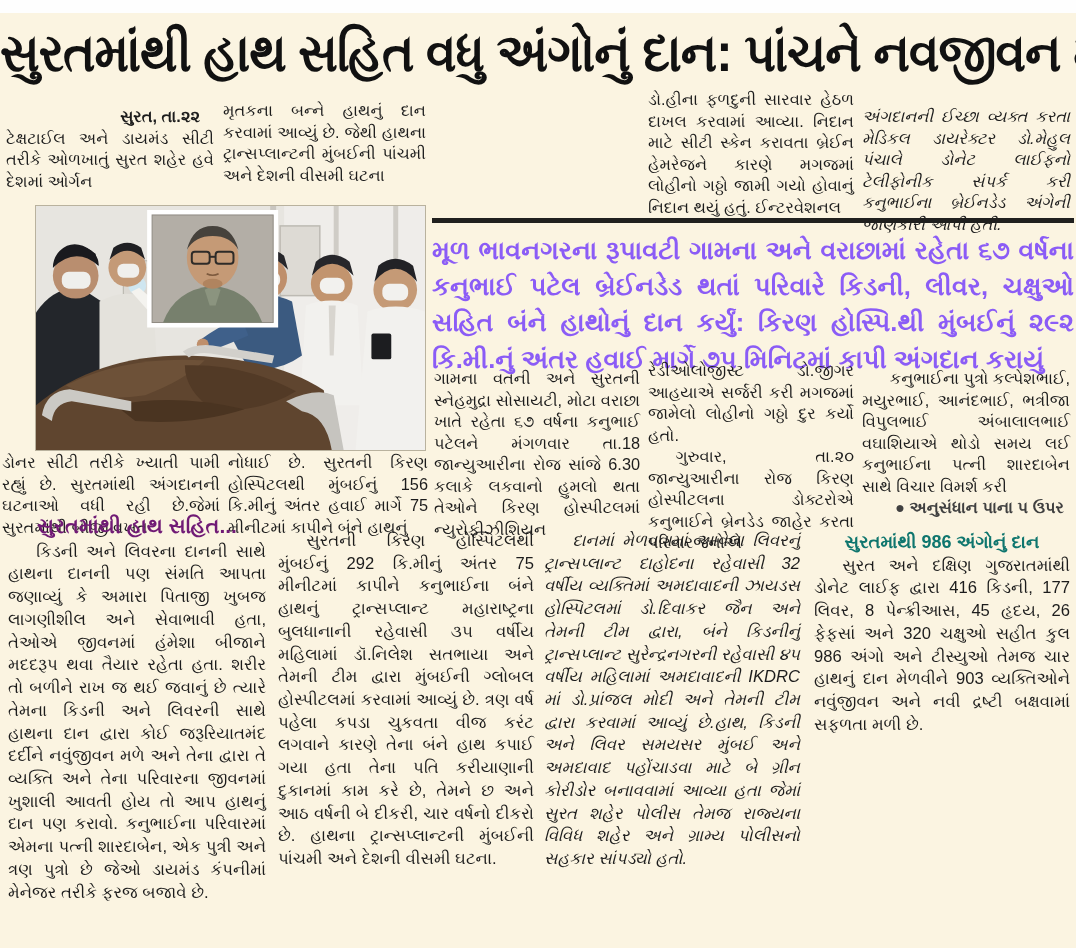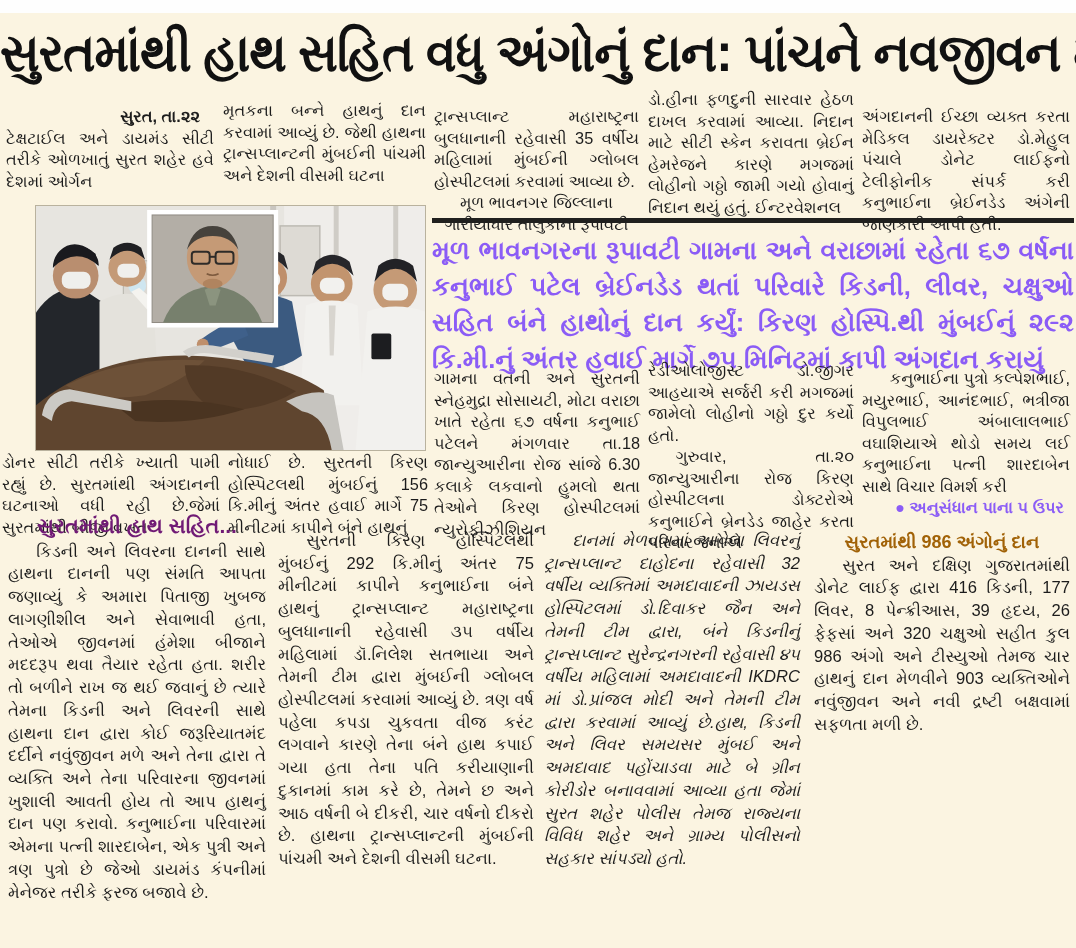--- a/index.html
+++ b/index.html
@@ -26,28 +26,28 @@
     border:1px solid #b9b29e;background:#e9e7e3;box-sizing:border-box;
   }
   .photo svg{display:block;width:100%;height:100%;}
   .subhead{
     position:absolute;left:432px;top:218px;width:642px;
     border-top:5px solid #20201e;padding-top:9px;
     font-size:25.5px;font-weight:bold;color:#8b5cf6;
     text-align:justify;line-height:1.42;
   }
   .continuation{
-    font-weight:bold;color:#8b5cf6;text-align:right;padding-right:6px;
+    font-weight:bold;color:#404040;text-align:right;padding-right:6px;
   }
   .section-head{
     font-weight:bold;font-size:21px;text-align:center;color:#701a75;
     margin:0 0 4px 0;
   }
   .sub-section-head{
-    font-weight:600;font-size:18px;text-align:center;color:#a16207;
+    font-weight:600;font-size:18px;text-align:center;color:#0f766e;
     margin:0 0 3px 0;
   }
   .indent{text-indent:1.7em;}
   .bottom-col{font-size:16.6px;line-height:1.37;}
 </style>
 </head>
 <body>
 
 <div class="page">
 
@@ -57,30 +57,26 @@
 
   <div class="col" style="left:6px;top:106px;width:208px;">
     <p class="dateline">સુરત, તા.૨૨</p>
     <p>ટેક્ષટાઈલ અને ડાયમંડ સીટી તરીકે ઓળખાતું સુરત શહેર હવે દેશમાં ઓર્ગન</p>
   </div>
 
   <div class="col" style="left:223px;top:100px;width:203px;">
     <p>મૃતકના બન્ને હાથનું દાન કરવામાં આવ્યું છે. જેથી હાથના ટ્રાન્સપ્લાન્ટની મુંબઈની પાંચમી અને દેશની વીસમી ઘટના</p>
   </div>
 
-  <div class="col" style="left:434px;top:106px;width:205px;">
-    <p>ટ્રાન્સપ્લાન્ટ મહારાષ્ટ્રના બુલધાનાની રહેવાસી 35 વર્ષીય મહિલામાં મુંબઈની ગ્લોબલ હોસ્પીટલમાં કરવામાં આવ્યા છે.</p>
-    <p class="centerline">મૂળ ભાવનગર જિલ્લાના ગારીયાધાર તાલુકાના રૂપાવટી</p>
-  </div>
 
   <div class="col" style="left:648px;top:89px;width:206px;">
     <p>ડો.હીના ફળદુની સારવાર હેઠળ દાખલ કરવામાં આવ્યા. નિદાન માટે સીટી સ્કેન કરાવતા બ્રેઈન હેમરેજને કારણે મગજમાં લોહીનો ગઠ્ઠો જામી ગયો હોવાનું નિદાન થયું હતું. ઈન્ટરવેશનલ</p>
   </div>
 
-  <div class="col" style="left:862px;top:106px;width:208px;">
+  <div class="col" style="left:862px;top:106px;width:208px;font-style:italic;">
     <p>અંગદાનની ઈચ્છા વ્યક્ત કરતા મેડિકલ ડાયરેક્ટર ડો.મેહુલ પંચાલે ડોનેટ લાઈફનો ટેલીફોનીક સંપર્ક કરી કનુભાઈના બ્રેઈનડેડ અંગેની જાણકારી આપી હતી.</p>
   </div>
 
   <div class="photo">
     <svg viewBox="0 0 392 245" preserveAspectRatio="none">
 
       <rect x="0" y="0" width="392" height="245" fill="#e7e5e0"></rect>
       <rect x="250" y="0" width="142" height="245" fill="#efedea"></rect>
       <rect x="236" y="0" width="6" height="160" fill="#c9c6c0"></rect>
       <rect x="300" y="0" width="5" height="150" fill="#cfccc6"></rect>
@@ -183,16 +179,16 @@
   <div class="col bottom-col" style="left:278px;top:530px;width:256px;">
     <p class="indent">સુરતની કિરણ હોસ્પિટલથી મુંબઈનું 292 કિ.મીનું અંતર 75 મીનીટમાં કાપીને કનુભાઈના બંને હાથનું ટ્રાન્સપ્લાન્ટ મહારાષ્ટ્રના બુલધાનાની રહેવાસી ૩૫ વર્ષીય મહિલામાં ડૉ.નિલેશ સતભાયા અને તેમની ટીમ દ્વારા મુંબઈની ગ્લોબલ હોસ્પીટલમાં કરવામાં આવ્યું છે. ત્રણ વર્ષ પહેલા કપડા ચુકવતા વીજ કરંટ લગવાને કારણે તેના બંને હાથ કપાઈ ગયા હતા તેના પતિ કરીયાણાની દુકાનમાં કામ કરે છે, તેમને છ અને આઠ વર્ષની બે દીકરી, ચાર વર્ષનો દીકરો છે. હાથના ટ્રાન્સપ્લાન્ટની મુંબઈની પાંચમી અને દેશની વીસમી ઘટના.</p>
   </div>
 
   <div class="col bottom-col" style="left:544px;top:530px;width:256px;font-style:italic;">
     <p class="indent">દાનમાં મેળવવામાં આવેલા લિવરનું ટ્રાન્સપ્લાન્ટ દાહોદના રહેવાસી 32 વર્ષીય વ્યક્તિમાં અમદાવાદની ઝાયડસ હોસ્પિટલમાં ડો.દિવાકર જૈન અને તેમની ટીમ દ્વારા, બંને કિડનીનું ટ્રાન્સપ્લાન્ટ સુરેન્દ્રનગરની રહેવાસી ૪૫ વર્ષીય મહિલામાં અમદાવાદની IKDRC માં ડો.પ્રાંજલ મોદી અને તેમની ટીમ દ્વારા કરવામાં આવ્યું છે.હાથ, કિડની અને લિવર સમયસર મુંબઈ અને અમદાવાદ પહોંચાડવા માટે બે ગ્રીન કોરીડોર બનાવવામાં આવ્યા હતા જેમાં સુરત શહેર પોલીસ તેમજ રાજ્યના વિવિધ શહેર અને ગ્રામ્ય પોલીસનો સહકાર સાંપડ્યો હતો.</p>
   </div>
 
   <div class="col bottom-col" style="left:814px;top:530px;width:256px;">
     <p class="sub-section-head">સુરતમાંથી 986 અંગોનું દાન</p>
-    <p class="indent">સુરત અને દક્ષિણ ગુજરાતમાંથી ડોનેટ લાઈફ દ્વારા 416 કિડની, 177 લિવર, 8 પેન્ક્રીઆસ, 39 હૃદય, 26 ફેફસાં અને 320 ચક્ષુઓ સહીત કુલ 986 અંગો અને ટીસ્યુઓ તેમજ ચાર હાથનું દાન મેળવીને 903 વ્યક્તિઓને નવુંજીવન અને નવી દ્રષ્ટી બક્ષવામાં સફળતા મળી છે.</p>
+    <p class="indent">સુરત અને દક્ષિણ ગુજરાતમાંથી ડોનેટ લાઈફ દ્વારા 416 કિડની, 177 લિવર, 8 પેન્ક્રીઆસ, 45 હૃદય, 26 ફેફસાં અને 320 ચક્ષુઓ સહીત કુલ 986 અંગો અને ટીસ્યુઓ તેમજ ચાર હાથનું દાન મેળવીને 903 વ્યક્તિઓને નવુંજીવન અને નવી દ્રષ્ટી બક્ષવામાં સફળતા મળી છે.</p>
   </div>
 
 </div>
 
 </body></html>

